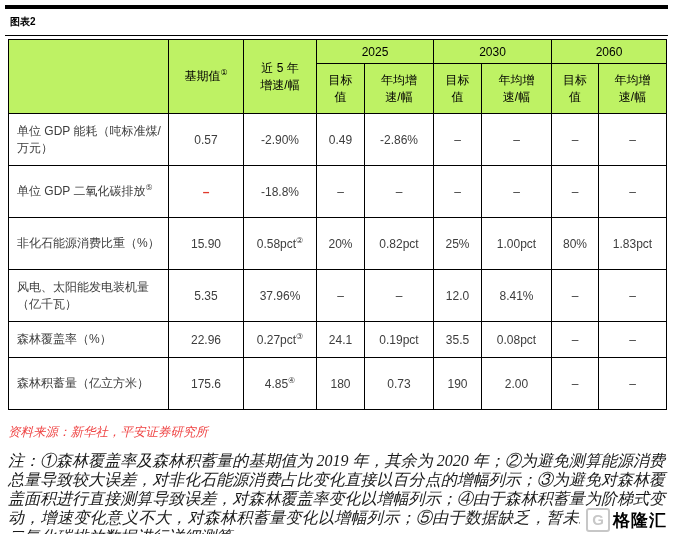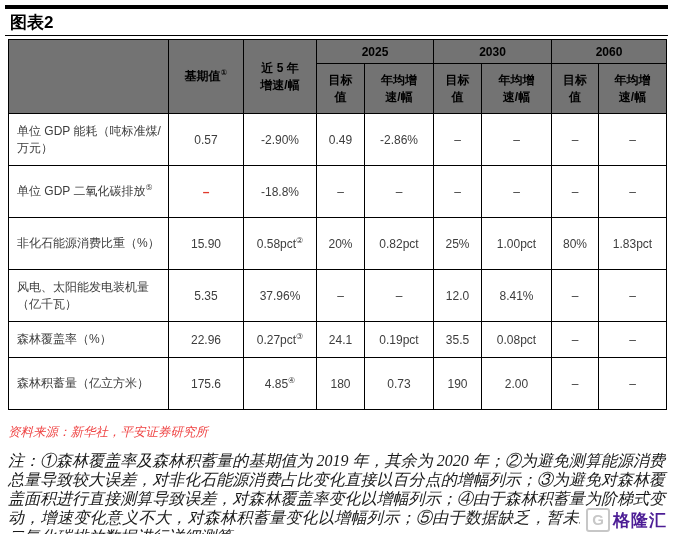--- a/index.html
+++ b/index.html
@@ -2,31 +2,31 @@
 <html><head>
 <meta charset="utf-8">
 <style>
   html,body{margin:0;padding:0;}
   body{
     width:673px;height:534px;background:#ffffff;position:relative;overflow:hidden;
     font-family:"Liberation Sans","DejaVu Sans",sans-serif;color:#000;
   }
   .topbar{height:4px;background:#000;margin:5px 5px 0 5px;}
   .title-row{display:flex;align-items:center;height:24px;margin:1px 8px 0 10px;}
-  .fig-label{font-weight:bold;font-size:17px;}
+  .fig-label{font-weight:bold;font-size:10px;}
   .fig-title{font-weight:bold;font-size:13px;margin-left:34px;}
   .title-line{height:1px;background:#000;margin:1px 5px 0 5px;}
 
   table{
     border-collapse:collapse;table-layout:fixed;width:658px;margin:3px 0 0 8px;
     font-size:12px;color:#3d3d3d;
   }
   th,td{border:1px solid #000;text-align:center;vertical-align:middle;padding:1px 3px;
     overflow:hidden;}
-  thead th{background:#737373;color:#000;font-weight:bold;font-size:12px;}
+  thead th{background:#bef264;color:#000;font-weight:normal;font-size:12px;}
   thead tr:nth-child(1){height:24px;}
   thead tr:nth-child(2){height:50px;}
   tbody tr{height:52px;background:#fff;}
   tbody tr:nth-child(5){height:36px;padding-left:36px;}
   td.lbl{text-align:left;padding-left:8px;padding-right:4px;background:#fff;color:#3d3d3d;}
   col.shaded{background:#EDEDED;}
   td.red{color:#E0392B;font-weight:bold;}
   sup{font-size:8px;line-height:0;}
 
   .source{
@@ -39,21 +39,21 @@
   }
   .bottom-line{height:1px;background:#000;margin:4px 5px 0 5px;}
   .logo{
     position:absolute;right:6px;bottom:2px;display:flex;align-items:center;
     color:#c7c7c7;background:#fff;padding-left:6px;
   }
   .logo-g{
     display:inline-block;width:20px;height:20px;border:2px solid #c7c7c7;border-radius:3px;
     font-weight:bold;font-size:15px;line-height:20px;text-align:center;color:#c7c7c7;
   }
-  .logo-text{font-weight:bold;font-size:17px;letter-spacing:1px;margin-left:3px;color:#4c1d95;}
+  .logo-text{font-weight:bold;font-size:17px;letter-spacing:1px;margin-left:3px;color:#000000;}
 </style>
 </head>
 <body>
 
 <div class="topbar"></div>
 
 <div class="title-row">
   <span class="fig-label">图表2</span>
 </div>
 <div class="title-line"></div>

